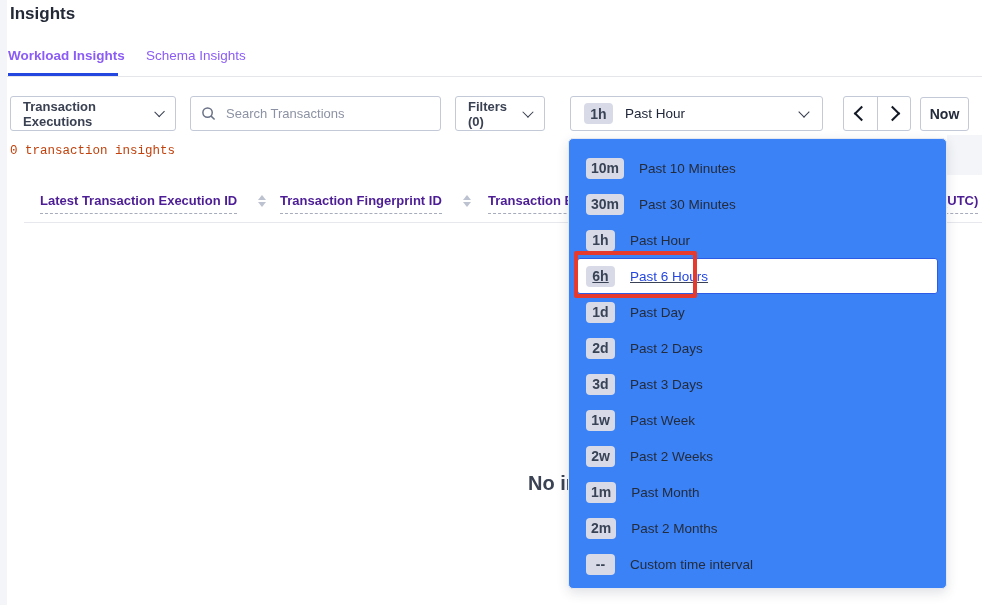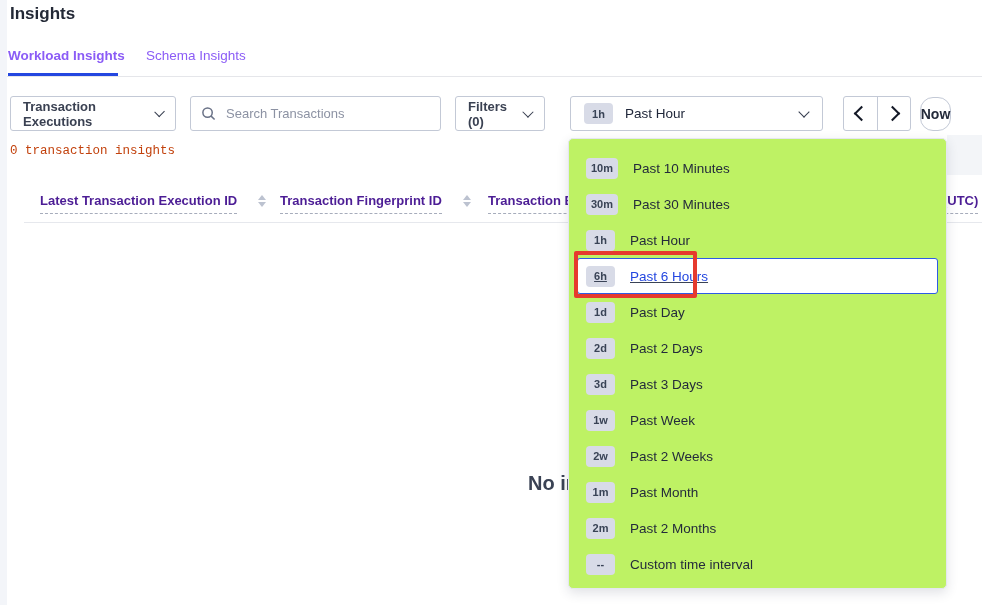--- a/index.html
+++ b/index.html
@@ -27,48 +27,48 @@
         transform:rotate(45deg);margin-top:-4px;}
   .searchbox{left:190px;top:96px;width:251px;padding:0 10px;cursor:text;}
   .searchbox input{border:none;outline:none;flex:1;font-size:13px;margin-left:8px;
         font-family:"Liberation Sans",sans-serif;color:#3a4356;}
   .searchbox input::placeholder{color:#8c92a3;}
   .btn-filters{left:455px;top:96px;width:90px;padding:0 12px;justify-content:space-between;}
   .btn-time{left:570px;top:96px;width:253px;padding:0 14px 0 13px;}
   .time-label{font-size:13.5px;color:#20273a;margin-left:12px;flex:1;}
   .badge{box-sizing:border-box;min-width:29px;height:21px;padding:0 5px;border-radius:4px;background:#d8dbe7;
          display:inline-flex;align-items:center;justify-content:center;
-         font-size:11px;font-weight:700;color:#394356;}
+         font-size:14px;font-weight:700;color:#394356;}
   .pager{left:843px;top:96px;width:68px;padding:0;}
   .pager-cell{width:34px;height:33px;display:flex;align-items:center;justify-content:center;cursor:pointer;}
   .pager-sep{width:1px;height:33px;background:#c3c9d6;}
   .chev-left{width:9px;height:9px;border-left:2.6px solid #141927;border-bottom:2.6px solid #141927;
              transform:rotate(45deg);margin-left:3px;}
   .chev-right{width:9px;height:9px;border-right:2.6px solid #141927;border-bottom:2.6px solid #141927;
              transform:rotate(-45deg);margin-right:3px;}
-  .btn-now{left:920px;top:97px;width:31px;height:34px;justify-content:center;border-radius:13px;}
+  .btn-now{left:920px;top:97px;width:49px;height:34px;justify-content:center;}
   .now-label{font-size:14px;font-weight:600;color:#242b3b;}
   .count-text{left:10px;top:144px;font-size:12.5px;color:#c2410c;font-family:Liberation Mono, monospace;}
   .bg-strip{left:947px;top:135px;width:35px;height:40px;background:#f3f5f8;}
 
   
   .th{top:193px;display:flex;align-items:flex-start;}
   .th .lbl{font-size:13px;font-weight:700;color:#4c1d95;padding-bottom:5px;
            border-bottom:1px dashed #a6acbb;white-space:nowrap;}
   .caret-stack{display:flex;flex-direction:column;align-items:center;margin-left:21px;margin-top:2px;cursor:pointer;}
   .caret-up{width:0;height:0;border-left:4px solid transparent;border-right:4px solid transparent;
             border-bottom:5px solid #bcc2d0;margin-bottom:2px;}
   .caret-down{width:0;height:0;border-left:4px solid transparent;border-right:4px solid transparent;
             border-top:5px solid #bcc2d0;}
   .th-divider{left:24px;top:222px;width:958px;height:1px;background:#e6e8ed;}
 
   .empty-msg{left:528px;top:472px;font-size:20px;font-weight:700;color:#3a4254;white-space:nowrap;z-index:1;}
 
   
-  .panel{left:568px;top:138px;width:379px;height:451px;box-sizing:border-box;background:#bef264;
+  .panel{left:568px;top:138px;width:379px;height:451px;box-sizing:border-box;background:#3b82f6;
          border:1px solid #e4e7ef;border-radius:5px;box-shadow:0 4px 12px rgba(40,50,80,0.14);
          padding-top:11px;z-index:10;}
   .dd-row{box-sizing:border-box;height:36px;display:flex;align-items:center;padding-left:17px;cursor:pointer;}
   .dd-label{margin-left:15px;font-size:13.5px;color:#242b3b;}
   .dd-row.highlighted{margin:0 8px;padding-left:8px;border:1.5px solid #2e5be5;border-radius:3px;background:#fff;text-decoration:underline;}
   .dd-row.highlighted .dd-label{color:#2447e0;}
 
   
   .annotation{left:574px;top:251px;width:123px;height:47px;box-sizing:border-box;
               border:4px solid #e63a2e;border-radius:2px;z-index:30;pointer-events:none;}

